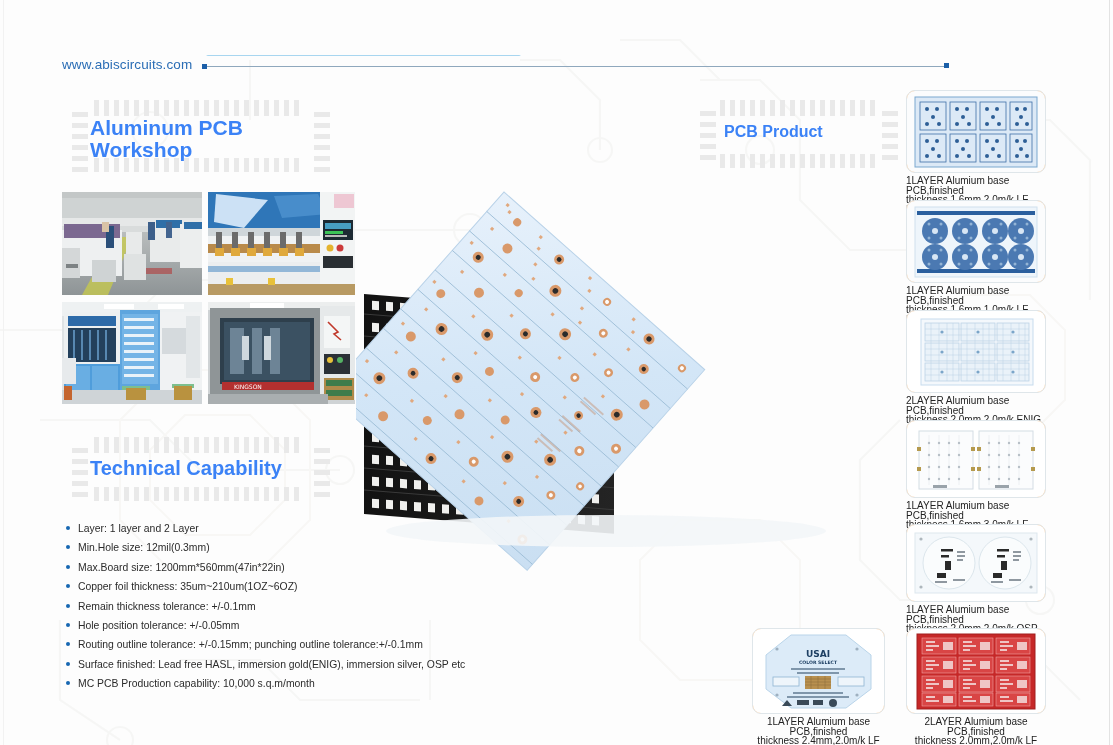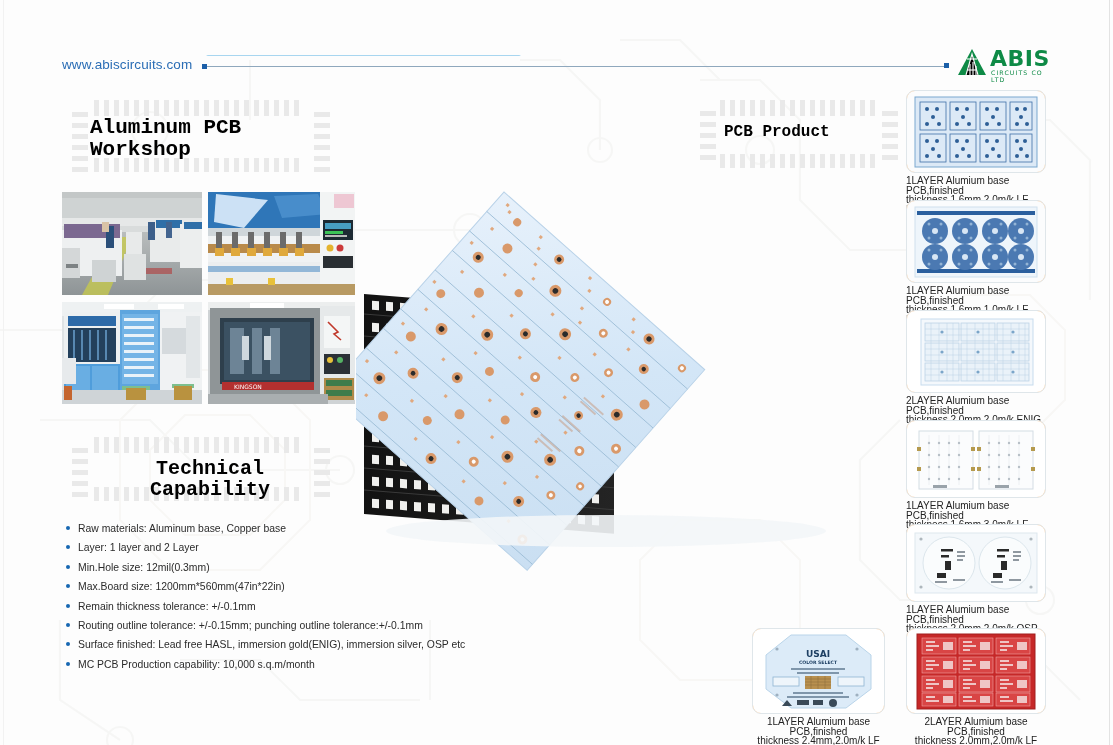--- a/index.html
+++ b/index.html
@@ -47,22 +47,22 @@
   .logo-sub { position:absolute; left:34px; top:23px; font-size:6.2px; color:#0e8a46;
               letter-spacing:1.1px; font-family:"DejaVu Sans", sans-serif; }
 
   
   .chip-head { position:absolute; }
   .chip-pins { position:absolute; left:0; display:flex; gap:5px; }
   .chip-pins span { width:5px; height:16px; background:#e9e9e9; display:block; }
   .chip-pins.bottom span { height:14px; }
   .chip-side { position:absolute; display:flex; flex-direction:column; gap:6px; }
   .chip-side span { width:16px; height:5px; background:#e9e9e9; display:block; }
-  .chip-title { position:absolute; font-weight:bold; color:#000000; line-height:1.05;
-                font-family:Liberation Mono, monospace; white-space:pre-line; }
+  .chip-title { position:absolute; font-weight:bold; color:#3b82f6; line-height:1.05;
+                font-family:Liberation Sans, sans-serif; white-space:pre-line; }
 
   
   .photo { position:absolute; overflow:hidden; background:#cfd6da; }
 
   
   .tech-list { position:absolute; left:64px; top:519px; width:420px; }
   .tech-list li { list-style:none; position:relative; padding-left:14px;
                   font-size:10.4px; color:#2b2b2b; line-height:19.4px; white-space:nowrap;
                   font-family:"Liberation Sans", sans-serif; }
   .tech-list li::before { content:""; position:absolute; left:2px; top:7px;
@@ -123,33 +123,20 @@
   <div class="edge-line-l"></div>
 
   <div class="site-url">www.abiscircuits.com</div>
   <div class="url-dot"></div>
   <div class="hdr-rule"></div>
   <div class="hdr-rule-up"></div>
   <div class="hdr-diag1"></div>
   <div class="hdr-diag2"></div>
   <div class="brand-dot"></div>
 
-  <div class="logo">
-    <svg class="logo-mark" viewBox="0 0 30 28">
-      <path d="M15 1 L29 27 L1 27 Z" fill="#0e8a46"></path>
-      <g stroke="#ffffff" stroke-width="1.1">
-        <path d="M9 27 L15 6 L21 27"></path>
-        <path d="M11 22 L19 22"></path>
-        <path d="M13 16 L13 27 M16 14 L16 27 M19 18 L19 27"></path>
-        <path d="M10 11 L20 11"></path>
-      </g>
-    </svg>
-    <div class="logo-text">ABIS</div>
-    <div class="logo-sub">CIRCUITS CO LTD</div>
-  </div>
 
   <div class="chip-head" style="left:72px; top:100px; width:258px; height:72px;">
     <div class="chip-pins" style="top:0; left:22px;">
       <span></span>
         <span></span>
         <span></span>
         <span></span>
         <span></span>
         <span></span>
         <span></span>
@@ -863,25 +850,26 @@
           <rect x="188" y="156" width="26" height="2"></rect>
             <rect x="188" y="161" width="20" height="2"></rect>
         </g>
       </g>
 
       <ellipse cx="250" cy="345" rx="220" ry="16" fill="#f3f6f8" opacity=".9"></ellipse>
     </svg>
   </div>
 
   <ul class="tech-list">
-    <li>Raw materials: Aluminum base, Copper base</li>
     <li>Layer: 1 layer and 2 Layer</li>
     <li>Min.Hole size: 12mil(0.3mm)</li>
     <li>Max.Board size: 1200mm*560mm(47in*22in)</li>
+    <li>Copper foil thickness: 35um~210um(1OZ~6OZ)</li>
     <li>Remain thickness tolerance: +/-0.1mm</li>
+    <li>Hole position tolerance: +/-0.05mm</li>
     <li>Routing outline tolerance: +/-0.15mm; punching outline tolerance:+/-0.1mm</li>
     <li>Surface finished: Lead free HASL, immersion gold(ENIG), immersion silver, OSP etc</li>
     <li>MC PCB Production capability: 10,000 s.q.m/month</li>
   </ul>
 
   <div class="prod-card" style="left:906px; top:90px;">
     <div class="prod-img" style="height:83px;">
       <svg width="138" height="82" viewBox="0 0 138 82">
         <rect width="138" height="82" fill="#fbfcfd"></rect>
         <rect x="8" y="6" width="122" height="70" fill="#dce9f6" stroke="#7aa7cf" stroke-width="1"></rect>

